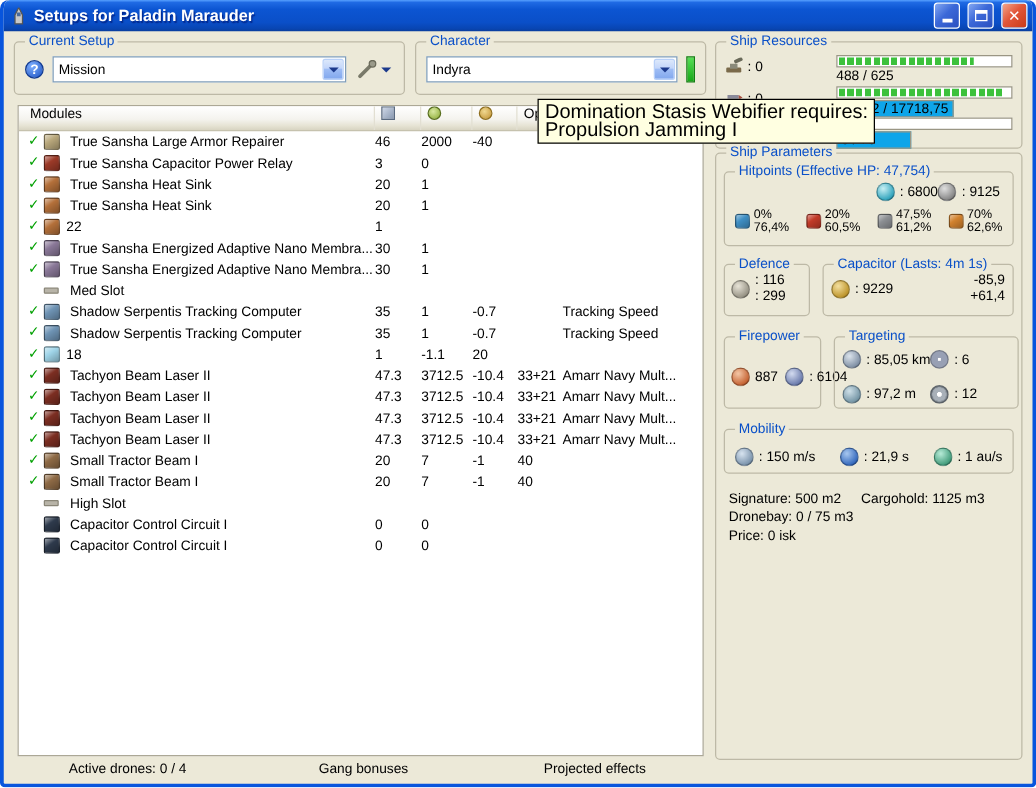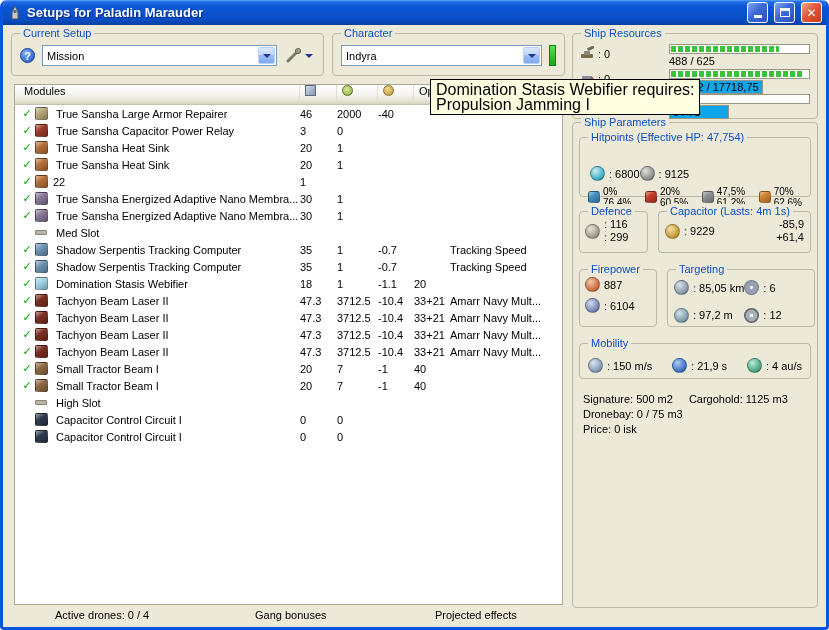--- a/index.html
+++ b/index.html
@@ -85,34 +85,34 @@
   .si-volley{background:radial-gradient(circle at 35% 30%,#d4dcf0,#7080b0 70%,#485888);}
   .si-range{background:radial-gradient(circle at 35% 30%,#dce4ec,#8494a8 70%,#5a6a80);}
   .si-targets{background:radial-gradient(circle at 50% 50%,#fff 15%,#98a0b4 16%,#98a0b4);}
   .si-scan{background:radial-gradient(circle at 35% 30%,#cfe0e8,#7898a8 70%,#506878);}
   .si-sensor{background:radial-gradient(circle at 50% 50%,#fff 20%,#a8b0b8 21%,#a8b0b8 60%,#788088 61%);}
   .si-speed{background:radial-gradient(circle at 35% 30%,#d8e4f0,#8098b0 70%,#587088);}
   .si-agility{background:radial-gradient(circle at 35% 30%,#a8c8f0,#3a6ec0 70%,#1c4890);}
   .si-warp{background:radial-gradient(circle at 35% 30%,#b8ecd8,#48a080 70%,#287058);}
 
   #gb-hitpoints{margin-bottom:14px;height:60px;padding:8px 6px 0 6px;}
-  .hp-row1{display:flex;justify-content:flex-start;padding:0 4px;margin-top:20px;}
+  .hp-row1{display:flex;justify-content:flex-end;padding:0 4px;}
   .hp-row2{display:flex;justify-content:space-between;margin-top:5px;padding:0 2px;}
   .resist-cell{display:flex;align-items:center;gap:3px;}
   .ricon{width:12px;height:12px;border-radius:3px;border:1px solid rgba(0,0,0,.3);flex:none;
     background-image:linear-gradient(145deg,rgba(255,255,255,.5),rgba(255,255,255,0) 40%,rgba(0,0,0,.25));}
   .rvals{display:flex;flex-direction:column;font-size:10px;line-height:11px;}
 
   .sp-row{display:flex;gap:10px;margin-top:0;}
   #gb-defence{width:69px;height:42px;padding:6px 5px 0 5px;flex:none;}
   #gb-capacitor{flex:1;height:42px;padding:6px 6px 0 6px;}
   .def-inner{display:flex;align-items:center;gap:4px;}
   .stack{display:flex;flex-direction:column;font-size:11px;line-height:13px;}
   .cap-inner{display:flex;align-items:center;justify-content:space-between;}
-  #gb-firepower{width:78px;height:58px;padding:7px 5px 0 5px;flex:none;display:flex;flex-direction:column;gap:6px;}
+  #gb-firepower{width:78px;height:58px;padding:7px 5px 0 5px;flex:none;display:flex;flex-direction:row;gap:6px;}
   #gb-targeting{flex:1;height:58px;padding:7px 6px 0 6px;display:grid;grid-template-columns:1fr 64px;row-gap:6px;align-items:center;}
   #gb-mobility{margin-top:16px;height:36px;padding:9px 8px 0 8px;display:flex;justify-content:space-between;}
   .sp-row2{margin-top:16px;}
 
   .sp-stats{margin-top:14px;padding-left:4px;}
   .sp-statline{margin-bottom:3px;display:flex;gap:16px;white-space:nowrap;}
 
   .tooltip{position:absolute;left:427px;top:54px;background:#ffffe1;border:1px solid #000;
     padding:2px 5px;font-size:16px;line-height:15px;white-space:nowrap;z-index:60;}
 </style>
@@ -368,21 +368,20 @@
             <span class="cellnum">1</span>
             <span class="cellnum">-0.7</span>
             <span class="cellnum"></span>
             <span class="cellnum">Tracking Speed</span>
           </div>
           <div class="mod-row">
             <span class="check">✓</span>
             <span style="display:flex;align-items:center;">
               <span class="mod-icon" style="background-color:#9fd4e8"></span>
             </span>
-            <span class="mod-name">Domination Stasis Webifier</span>
             <span class="cellnum">18</span>
             <span class="cellnum">1</span>
             <span class="cellnum">-1.1</span>
             <span class="cellnum">20</span>
             <span class="cellnum"></span>
           </div>
           <div class="mod-row">
             <span class="check">✓</span>
             <span style="display:flex;align-items:center;">
               <span class="mod-icon" style="background-color:#7c2e22"></span>
@@ -610,21 +609,21 @@
         <span class="pair">
             <span class="sicon si-speed"></span>
             <span>: 150 m/s</span>
           </span>
         <span class="pair">
             <span class="sicon si-agility"></span>
             <span>: 21,9 s</span>
           </span>
         <span class="pair">
             <span class="sicon si-warp"></span>
-            <span>: 4 au/s</span>
+            <span>: 1 au/s</span>
           </span>
       </div>
 
       <div class="sp-stats">
         <div class="sp-statline">
           <span>Signature: 500 m2</span>
           <span>Cargohold: 1125 m3</span>
         </div>
         <div class="sp-statline">
             <span>Dronebay: 0 / 75 m3</span>

